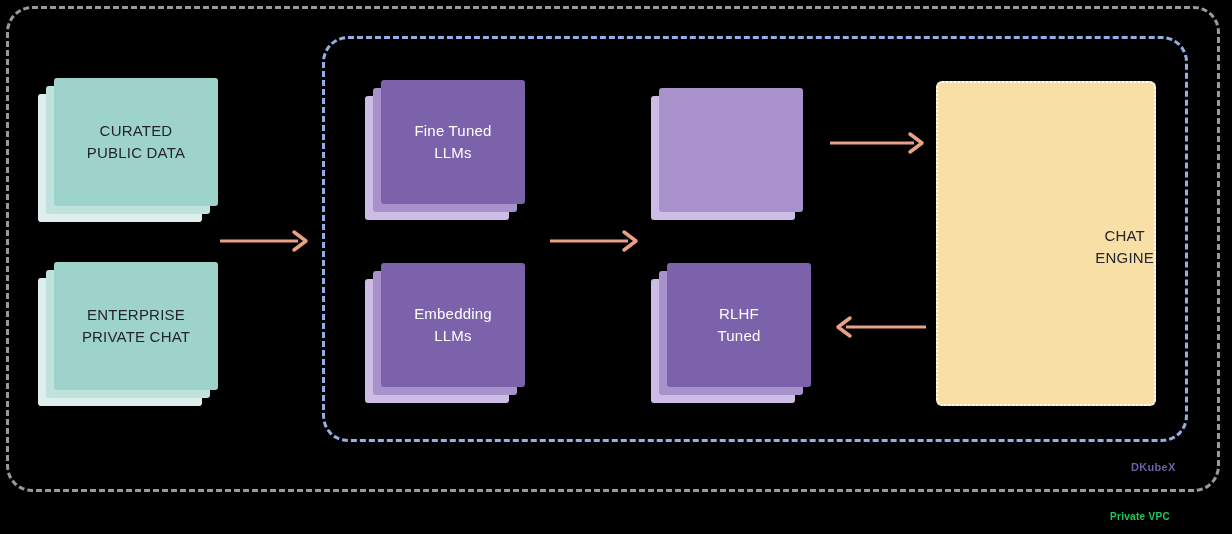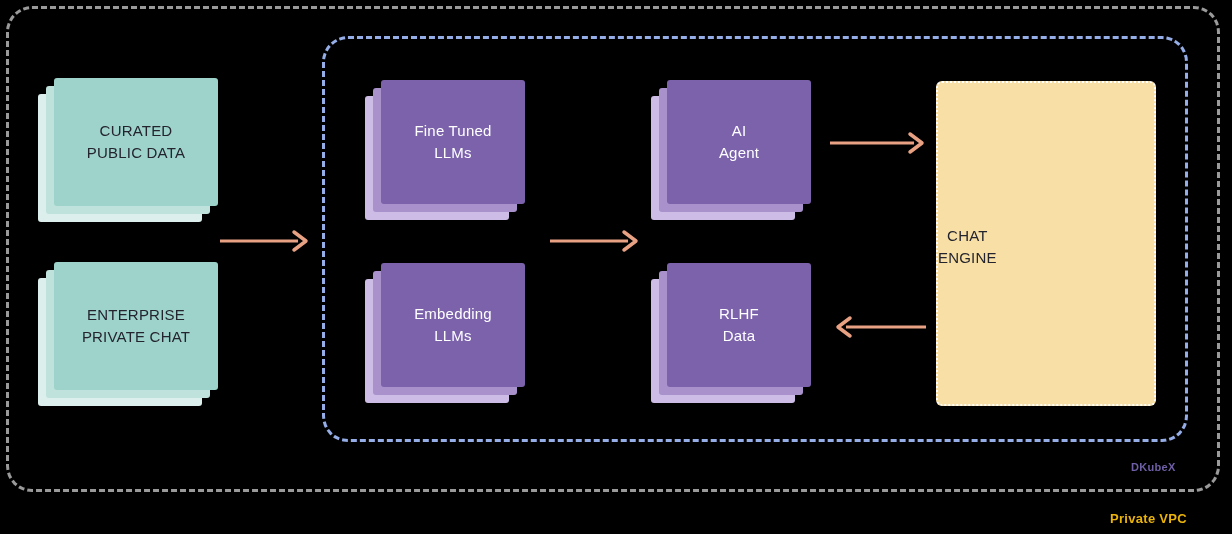--- a/index.html
+++ b/index.html
@@ -92,21 +92,21 @@
     left: 936px;
     top: 81px;
     width: 220px;
     height: 325px;
     background: #f7dfa5;
     border: 2px dotted #ffffff;
     border-radius: 6px;
     box-sizing: border-box;
     display: flex;
     align-items: flex-start;
-    justify-content: flex-start;
+    justify-content: flex-end;
     padding-top: 142px;
   }
   .chat-engine .label {
     color: #24242f;
     font-size: 15px;
     line-height: 1.48;
     text-align: center;
     white-space: pre-line;
     letter-spacing: 0.2px;
   }
@@ -123,23 +123,23 @@
     top: 461px;
     font-size: 11px;
     font-weight: bold;
     color: #6f5fa6;
     letter-spacing: 0.3px;
   }
   .brand-vpc {
     position: absolute;
     left: 1110px;
     top: 511px;
-    font-size: 13px;
+    font-size: 10px;
     font-weight: bold;
-    color: #eab308;
+    color: #22c55e;
     letter-spacing: 0.3px;
   }
 </style>
 </head>
 <body>
 
 <div id="canvas">
 
   <div class="outer-frame"></div>
 
@@ -177,32 +177,28 @@
     <div class="layer back1" style="width:144px; height:124px;"></div>
     <div class="layer front" style="width:144px; height:124px;">
       <span class="label">Embedding
 LLMs</span>
     </div>
   </div>
 
   <div class="card purple" style="left:651px; top:80px; width:160px; height:140px;">
     <div class="layer back2" style="width:144px; height:124px;"></div>
     <div class="layer back1" style="width:144px; height:124px;"></div>
-    <div class="layer front" style="width:144px; height:124px;">
-      <span class="label">AI
-Agent</span>
-    </div>
   </div>
 
   <div class="card purple" style="left:651px; top:263px; width:160px; height:140px;">
     <div class="layer back2" style="width:144px; height:124px;"></div>
     <div class="layer back1" style="width:144px; height:124px;"></div>
     <div class="layer front" style="width:144px; height:124px;">
       <span class="label">RLHF
-Data</span>
+Tuned</span>
     </div>
   </div>
 
   <div class="chat-engine">
     <span class="label">CHAT
 ENGINE</span>
   </div>
 
   <svg class="arrow" style="left:218px; top:225px;" width="95" height="32" viewBox="0 0 95 32">
     <line x1="2" y1="16" x2="80" y2="16" stroke="#e8a283" stroke-width="3"></line>

